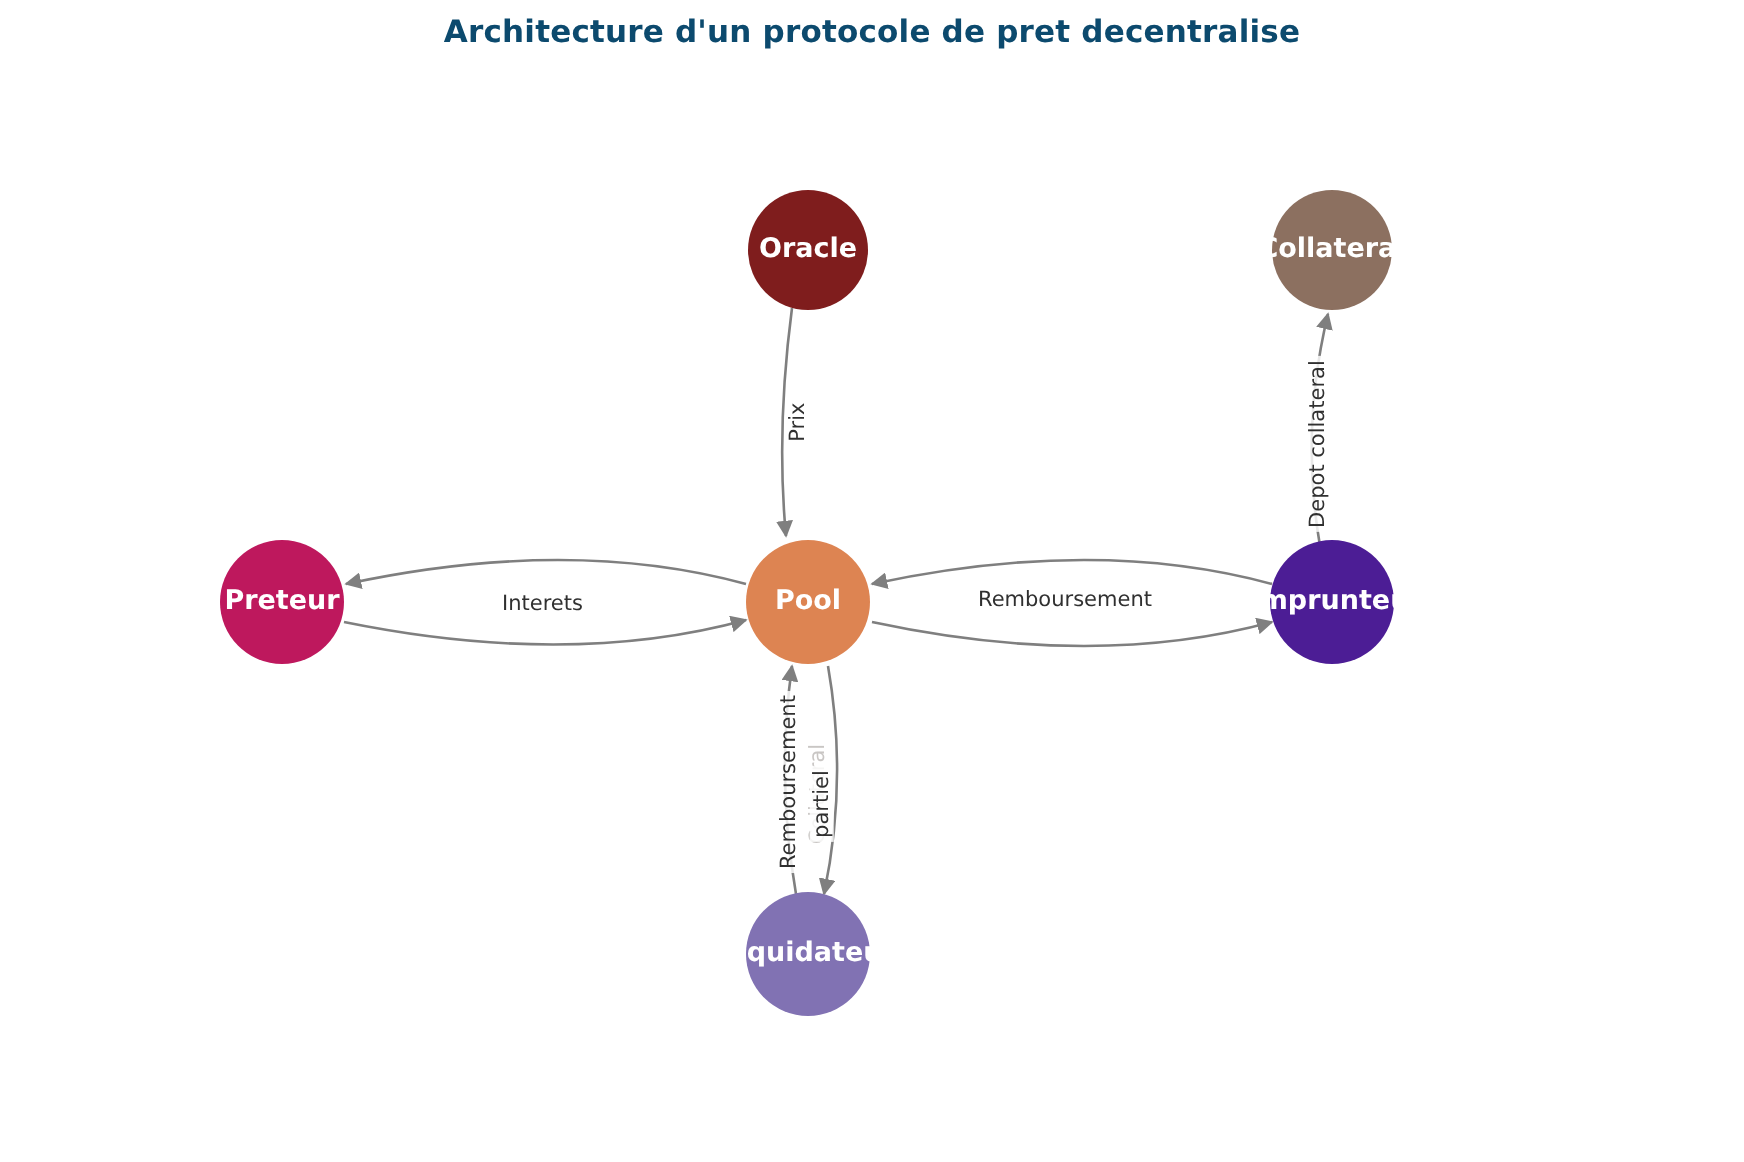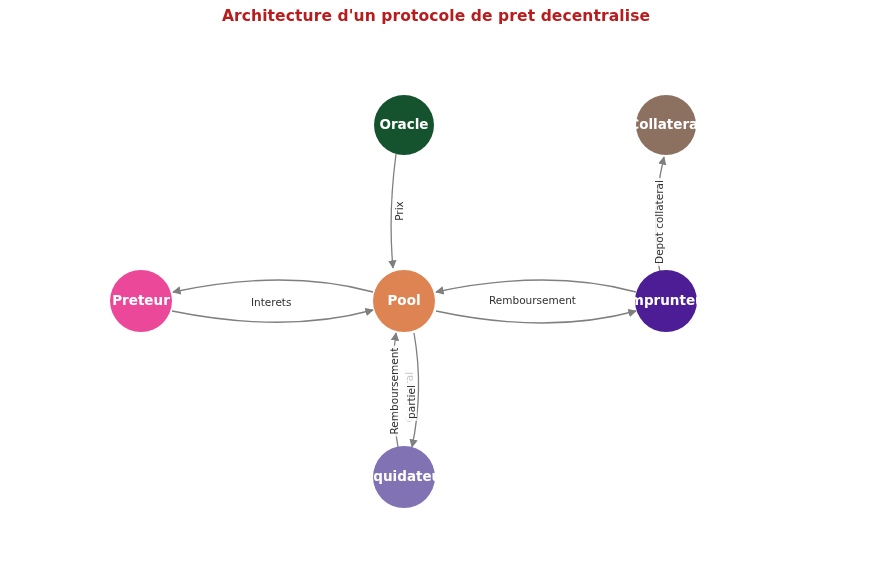--- a/index.html
+++ b/index.html
@@ -8,21 +8,21 @@
     background:#ffffff;
     font-family:"DejaVu Sans", sans-serif;
     overflow:hidden;
     position:relative;
   }
   #canvas{position:absolute;left:0;top:0;width:872px;height:581px;}
   #title{
     position:absolute;left:0;top:7px;width:872px;
     text-align:center;
     font-family:"DejaVu Sans", sans-serif;
-    font-size:15.5px;font-weight:bold;color:#b91c1c;
+    font-size:15.5px;font-weight:bold;color:#0c4a6e;
     letter-spacing:.1px;
   }
   .node{
     position:absolute;border-radius:50%;
     display:flex;align-items:center;justify-content:center;
   }
   .node-label{
     position:absolute;left:50%;top:50%;
     transform:translate(-50%,-50%);
     color:#ffffff;font-weight:bold;font-size:13.5px;
@@ -63,29 +63,29 @@
     <path d="M 373 292 Q 285 268 173 292"></path>
 
     <path d="M 436 311 Q 548 335 636 311"></path>
     <path d="M 636 292 Q 548 268 436 292"></path>
 
     <path d="M 398 447 Q 388 390 396 333"></path>
     <path d="M 414 333 Q 424 390 412 447"></path>
   </g>
 </svg>
 
-<div class="node" style="left:374px;top:95px;width:60px;height:60px;background:#14532d;">
+<div class="node" style="left:374px;top:95px;width:60px;height:60px;background:#7f1d1d;">
   <span class="node-label">Oracle</span>
 </div>
 
 <div class="node" style="left:636px;top:95px;width:60px;height:60px;background:#8c7060;">
   <span class="node-label">Collateral</span>
 </div>
 
-<div class="node" style="left:110px;top:270px;width:62px;height:62px;background:#ec4899;">
+<div class="node" style="left:110px;top:270px;width:62px;height:62px;background:#be185d;">
   <span class="node-label">Preteur</span>
 </div>
 
 <div class="node" style="left:373px;top:270px;width:62px;height:62px;background:#dd8452;text-align:center;">
   <span class="node-label">Pool</span>
 </div>
 
 <div class="node" style="left:635px;top:270px;width:62px;height:62px;background:#4c1d95;">
   <span class="node-label">Emprunteur</span>
 </div>

